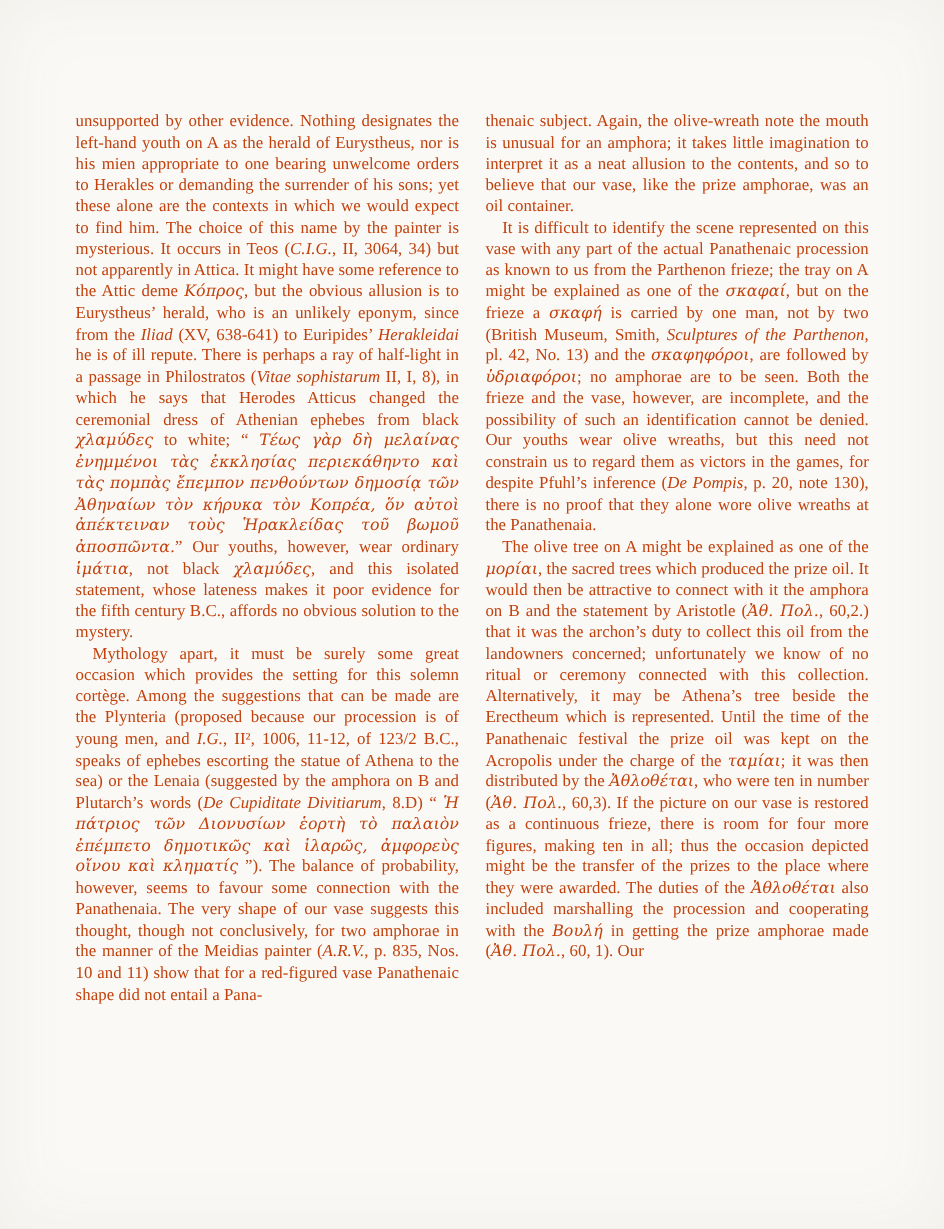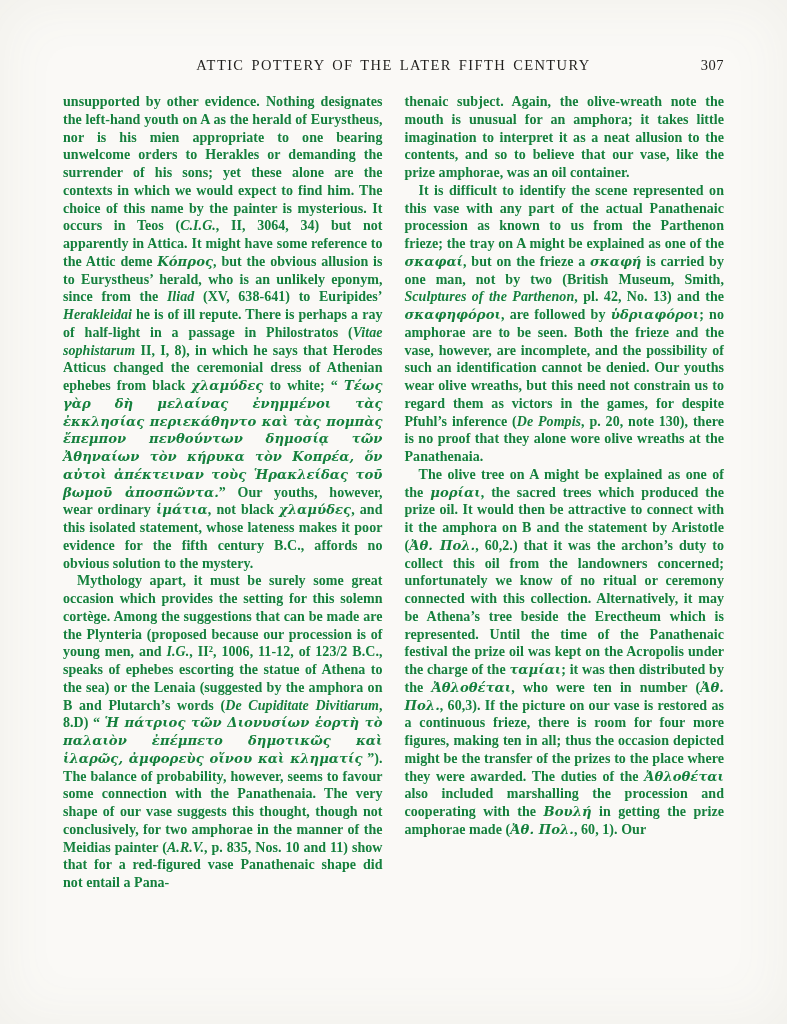--- a/index.html
+++ b/index.html
@@ -51,43 +51,38 @@
   .column {
     width: 319.5px;
     flex: 0 0 319.5px;
   }
   p.para {
     margin: 0;
     text-align: justify;
     font-size: 14px;
     line-height: 17.75px;
     letter-spacing: 0.05px;
-    color: #15803d;
-    font-weight: bold;
+    color: #c2410c;
   }
   p.para.indent {
     text-indent: 14px;
   }
   .italic {
     font-style: italic;
   }
   .greek {
     font-family: "DejaVu Serif", "Liberation Serif", serif;
     font-style: italic;
     font-size: 13.2px;
   }
 </style>
 </head>
 <body>
 
 <div class="page">
-  <div class="running-head">
-    <div class="running-title">ATTIC POTTERY OF THE LATER FIFTH CENTURY</div>
-    <div class="page-number">307</div>
-  </div>
 
   <div class="columns">
     <div class="column">
         <p class="para"><span>unsupported by other evidence.  Nothing designates the left-hand youth on A as the herald of Eurystheus, nor is his mien appropriate to one bearing unwelcome orders to Herakles or demanding the surrender of his sons; yet these alone are the contexts in which we would expect to find him.  The choice of this name by the painter is mysterious.  It occurs in Teos (</span><span class="italic">C.I.G.</span><span>, II, 3064, 34) but not apparently in Attica.  It might have some reference to the Attic deme </span><span class="greek">Κόπρος</span><span>, but the obvious allusion is to Eurystheus’ herald, who is an unlikely eponym, since from the </span><span class="italic">Iliad</span><span> (XV, 638-641) to Euripides’ </span><span class="italic">Herakleidai</span><span> he is of ill repute.  There is perhaps a ray of half-light in a passage in Philostratos (</span><span class="italic">Vitae sophistarum</span><span> II, I, 8), in which he says that Herodes Atticus changed the ceremonial dress of Athenian ephebes from black </span><span class="greek">χλαμύδες</span><span> to white; “ </span><span class="greek">Τέως γὰρ δὴ μελαίνας ἐνημμένοι τὰς ἐκκλησίας περιεκάθηντο καὶ τὰς πομπὰς ἔπεμπον πενθούντων δημοσίᾳ τῶν Ἀθηναίων τὸν κήρυκα τὸν Κοπρέα, ὅν αὐτοὶ ἀπέκτειναν τοὺς Ἡρακλείδας τοῦ βωμοῦ ἀποσπῶντα.</span><span>”  Our youths, however, wear ordinary </span><span class="greek">ἱμάτια</span><span>, not black </span><span class="greek">χλαμύδες</span><span>, and this isolated statement, whose lateness makes it poor evidence for the fifth century B.C., affords no obvious solution to the mystery.</span></p>
         <p class="para indent"><span>Mythology apart, it must be surely some great occasion which provides the setting for this solemn cortège.  Among the suggestions that can be made are the Plynteria (proposed because our procession is of young men, and </span><span class="italic">I.G.</span><span>, II², 1006, 11-12, of 123/2 B.C., speaks of ephebes escorting the statue of Athena to the sea) or the Lenaia (suggested by the amphora on B and Plutarch’s words (</span><span class="italic">De Cupiditate Divitiarum</span><span>, 8.D)  “ </span><span class="greek">Ἡ πάτριος τῶν Διονυσίων ἑορτὴ τὸ παλαιὸν ἐπέμπετο δημοτικῶς καὶ ἱλαρῶς, ἀμφορεὺς οἴνου καὶ κληματίς</span><span> ”).  The balance of probability, however, seems to favour some connection with the Panathenaia.  The very shape of our vase suggests this thought, though not conclusively, for two amphorae in the manner of the Meidias painter (</span><span class="italic">A.R.V.</span><span>, p. 835, Nos. 10 and 11) show that for a red-figured vase Panathenaic shape did not entail a Pana-</span></p>
       </div>
     <div class="column">
         <p class="para"><span>thenaic subject.  Again, the olive-wreath note the mouth is unusual for an amphora; it takes little imagination to interpret it as a neat allusion to the contents, and so to believe that our vase, like the prize amphorae, was an oil container.</span></p>
         <p class="para indent"><span>It is difficult to identify the scene represented on this vase with any part of the actual Panathenaic procession as known to us from the Parthenon frieze; the tray on A might be explained as one of the </span><span class="greek">σκαφαί</span><span>, but on the frieze a </span><span class="greek">σκαφή</span><span> is carried by one man, not by two (British Museum, Smith, </span><span class="italic">Sculptures of the Parthenon</span><span>, pl. 42, No. 13) and the </span><span class="greek">σκαφηφόροι</span><span>, are followed by </span><span class="greek">ὑδριαφόροι</span><span>; no amphorae are to be seen.  Both the frieze and the vase, however, are incomplete, and the possibility of such an identification cannot be denied.  Our youths wear olive wreaths, but this need not constrain us to regard them as victors in the games, for despite Pfuhl’s inference (</span><span class="italic">De Pompis</span><span>, p. 20, note 130), there is no proof that they alone wore olive wreaths at the Panathenaia.</span></p>
         <p class="para indent"><span>The olive tree on A might be explained as one of the </span><span class="greek">μορίαι</span><span>, the sacred trees which produced the prize oil.  It would then be attractive to connect with it the amphora on B and the statement by Aristotle (</span><span class="greek">Ἀθ. Πολ.</span><span>, 60,2.) that it was the archon’s duty to collect this oil from the landowners concerned; unfortunately we know of no ritual or ceremony connected with this collection.  Alternatively, it may be Athena’s tree beside the Erectheum which is represented.  Until the time of the Panathenaic festival the prize oil was kept on the Acropolis under the charge of the </span><span class="greek">ταμίαι</span><span>; it was then distributed by the </span><span class="greek">Ἀθλοθέται</span><span>, who were ten in number (</span><span class="greek">Ἀθ. Πολ.</span><span>, 60,3).  If the picture on our vase is restored as a continuous frieze, there is room for four more figures, making ten in all; thus the occasion depicted might be the transfer of the prizes to the place where they were awarded.  The duties of the </span><span class="greek">Ἀθλοθέται</span><span> also included marshalling the procession and cooperating with the </span><span class="greek">Βουλή</span><span> in getting the prize amphorae made (</span><span class="greek">Ἀθ. Πολ.</span><span>, 60, 1).  Our</span></p>

